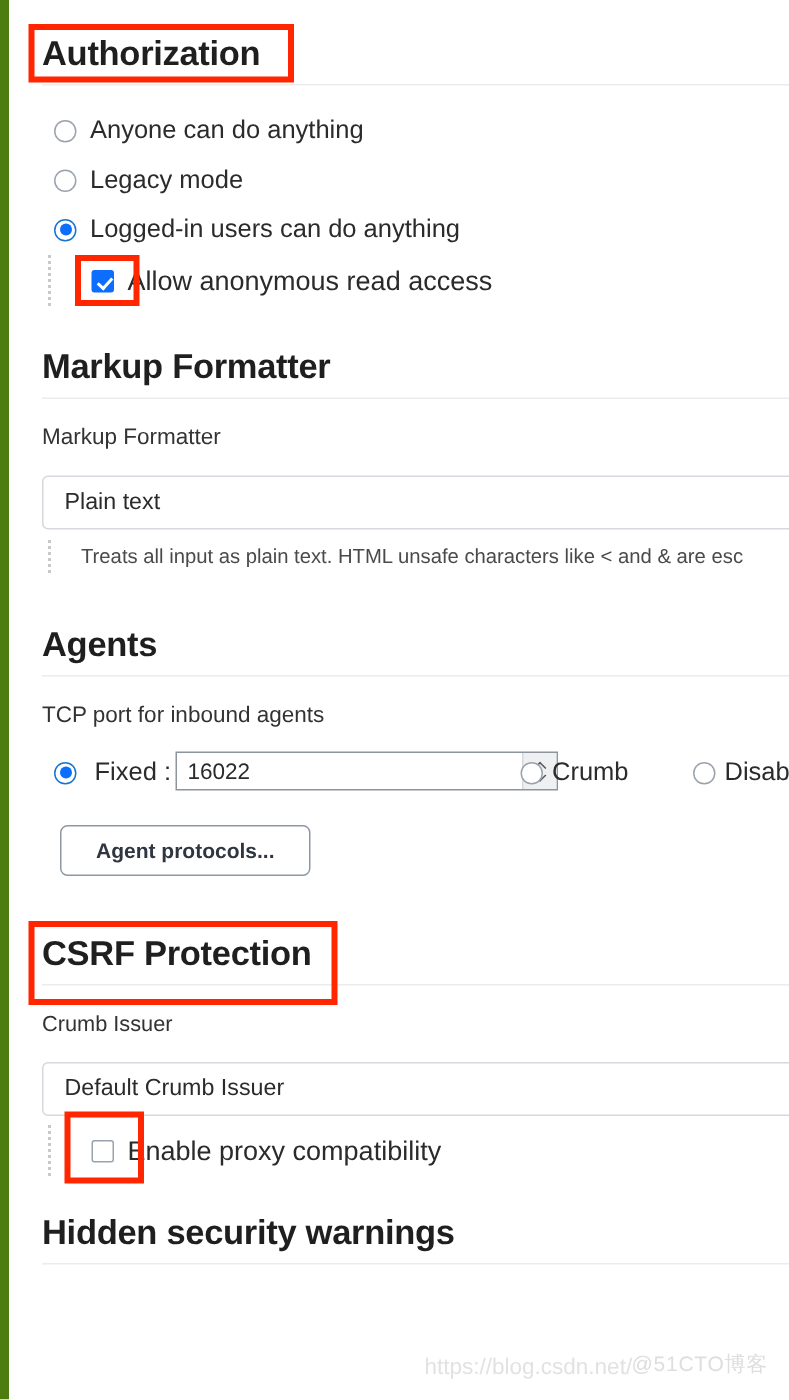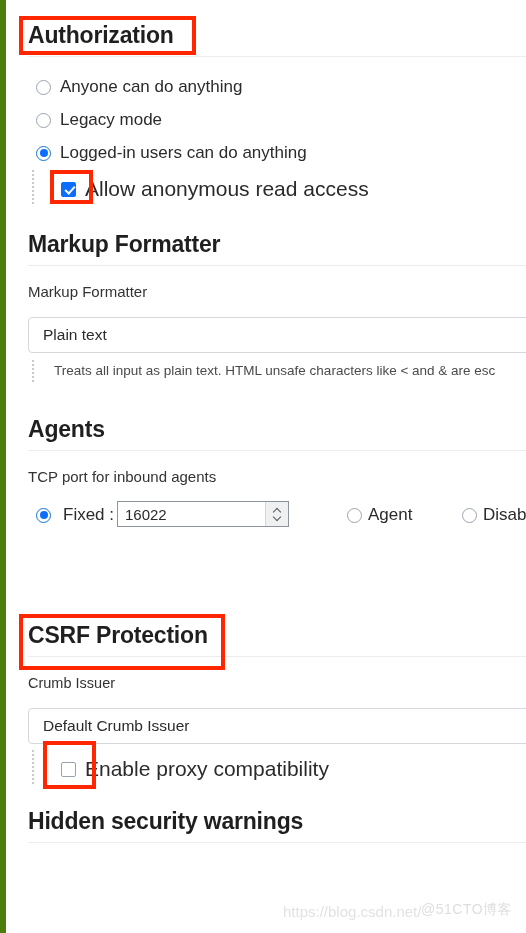--- a/index.html
+++ b/index.html
@@ -109,21 +109,21 @@
   .checkbox.checked::after {
     content: "";
     position: absolute;
     left: 4.6px; top: 1.6px;
     width: 4px; height: 8px;
     border: solid #ffffff;
     border-width: 0 2px 2px 0;
     transform: rotate(42deg);
   }
   .check-label {
-    font-size: 21px;
+    font-size: 18px;
     color: #2b2b2b;
     margin-left: 9px;
   }
 
   
   .nest-guide {
     position: absolute;
     width: 0;
     border-left: 2px dotted #c9c9c9;
   }
@@ -286,38 +286,39 @@
 
   <div class="section-heading" style="left:22px; top:416px;">Agents</div>
 
   <div class="field-label" style="top:468px;">TCP port for inbound agents</div>
 
   <div class="radio-row" style="left:30px; top:505px;">
     <span class="radio checked"></span>
     <span class="radio-label" style="margin-left:12px;">Fixed :</span>
   </div>
 
-  <div class="num-wrap" style="left:111px; top:501px; width:172px;">
+  <div class="num-wrap" style="left:111px; top:501px; width:255px;">
     <span class="num-value">16022</span>
     <span class="spinner">
       <span class="chev up"></span>
       <span class="chev down"></span>
     </span>
   </div>
 
   <div class="radio-row" style="left:341px; top:505px;">
     <span class="radio"></span>
-    <span class="radio-label" style="margin-left:6px;">Agent</span>
+    <span class="radio-label" style="margin-left:6px;">Crumb</span>
   </div>
 
   <div class="radio-row" style="left:456px; top:505px;">
     <span class="radio"></span>
     <span class="radio-label" style="margin-left:6px;">Disable</span>
   </div>
 
+  <div class="btn" style="left:34px; top:550px; width:167px;">Agent protocols...</div>
 
   <div class="section-heading" style="left:22px; top:622px;">CSRF Protection</div>
 
   <div class="field-label" style="top:675px; font-size:14.5px;">Crumb Issuer</div>
 
   <div class="select-box" style="top:708px; width:520px;">
     <span>Default Crumb Issuer</span>
   </div>
 
   <div class="nest-guide" style="left:26px; top:750px; height:34px;"></div>

